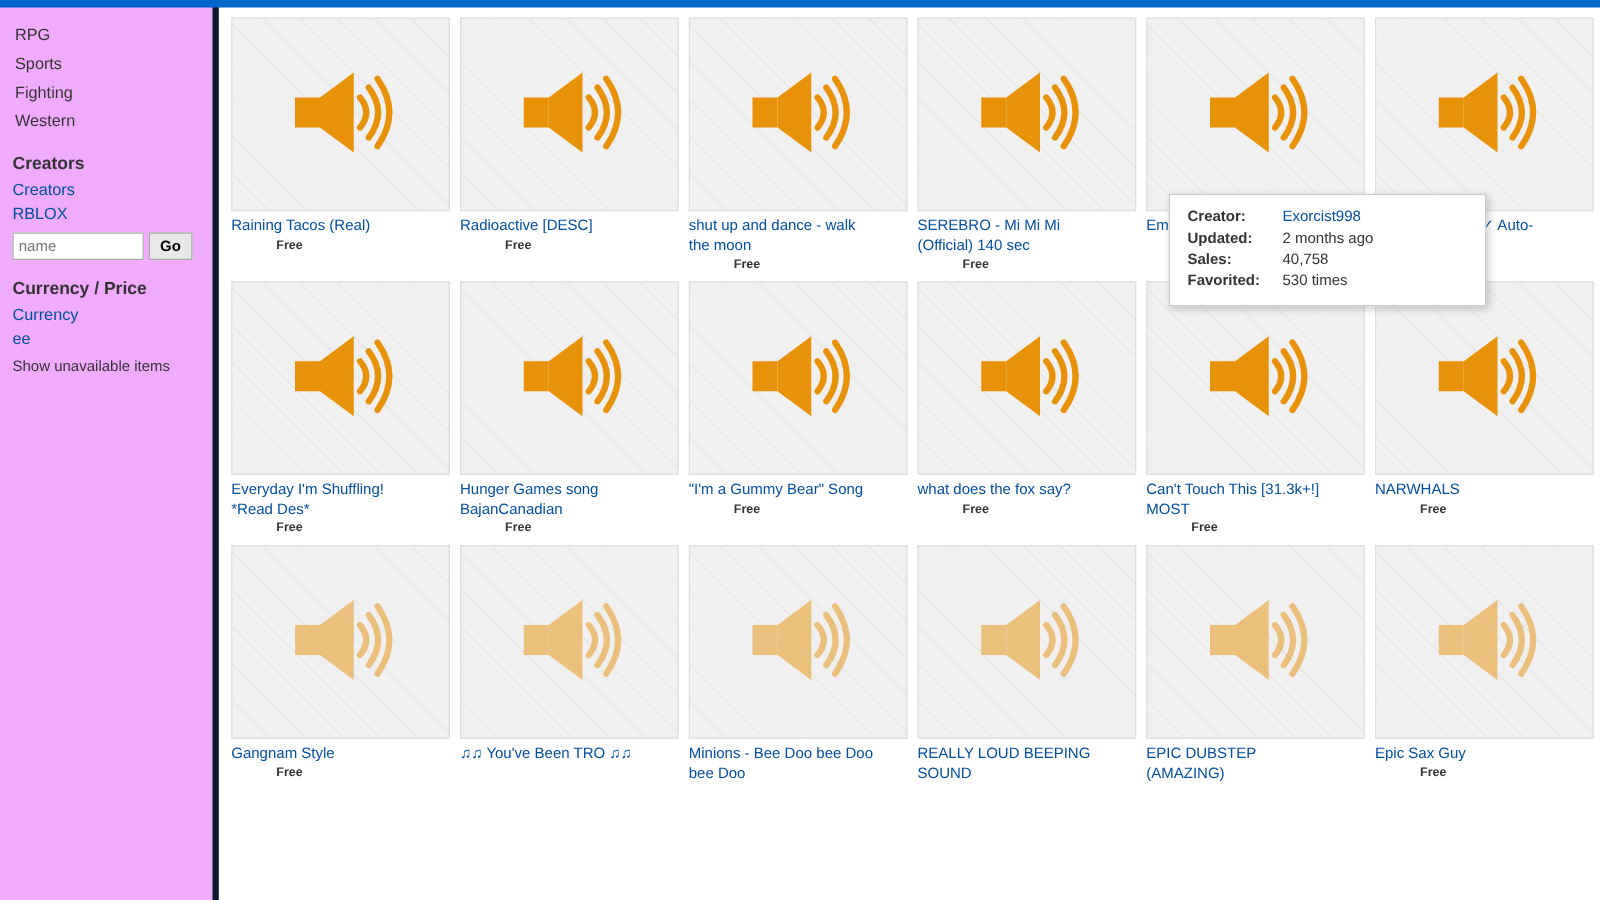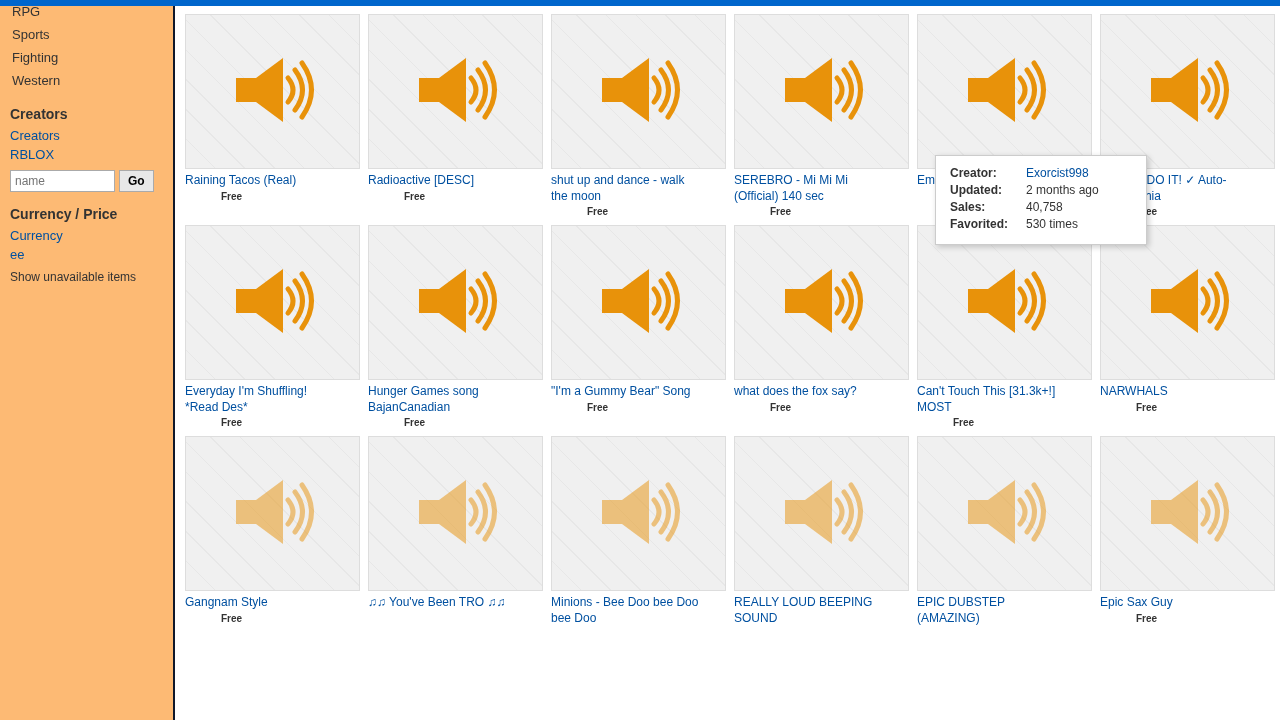--- a/index.html
+++ b/index.html
@@ -2,23 +2,23 @@
 <html><head>
   <meta charset="utf-8">
   <style>
     * { margin: 0; padding: 0; box-sizing: border-box; }
     body { font-family: Arial, sans-serif; font-size: 13px; background: #fff; display: flex; width: 1280px; height: 720px; overflow: hidden; }
 
     
     #sidebar {
       width: 175px;
       min-width: 175px;
-      padding: 0 10px;
-      border-right: 2px solid #0f172a;
-      background: #fdba74;
+      padding: 16px 10px;
+      border-right: 5px solid #0f172a;
+      background: #f0abfc;
     }
     .sidebar-nav-item {
       display: block;
       padding: 4px 2px;
       color: #333;
       cursor: pointer;
       font-size: 13px;
     }
     .sidebar-section-title {
       font-size: 14px;
@@ -141,21 +141,21 @@
       padding-left: 36px;
     }
 
     
     .tooltip {
       position: absolute;
       background: #fff;
       border: 1px solid #ccc;
       padding: 10px 14px;
       z-index: 100;
-      width: 212px;
+      width: 254px;
       box-shadow: 2px 2px 6px rgba(0,0,0,0.2);
       font-size: 12px;
       top: 155px;
       left: 760px;
       pointer-events: none;
     }
     .tooltip-row {
       display: flex;
       gap: 6px;
       margin-bottom: 3px;

